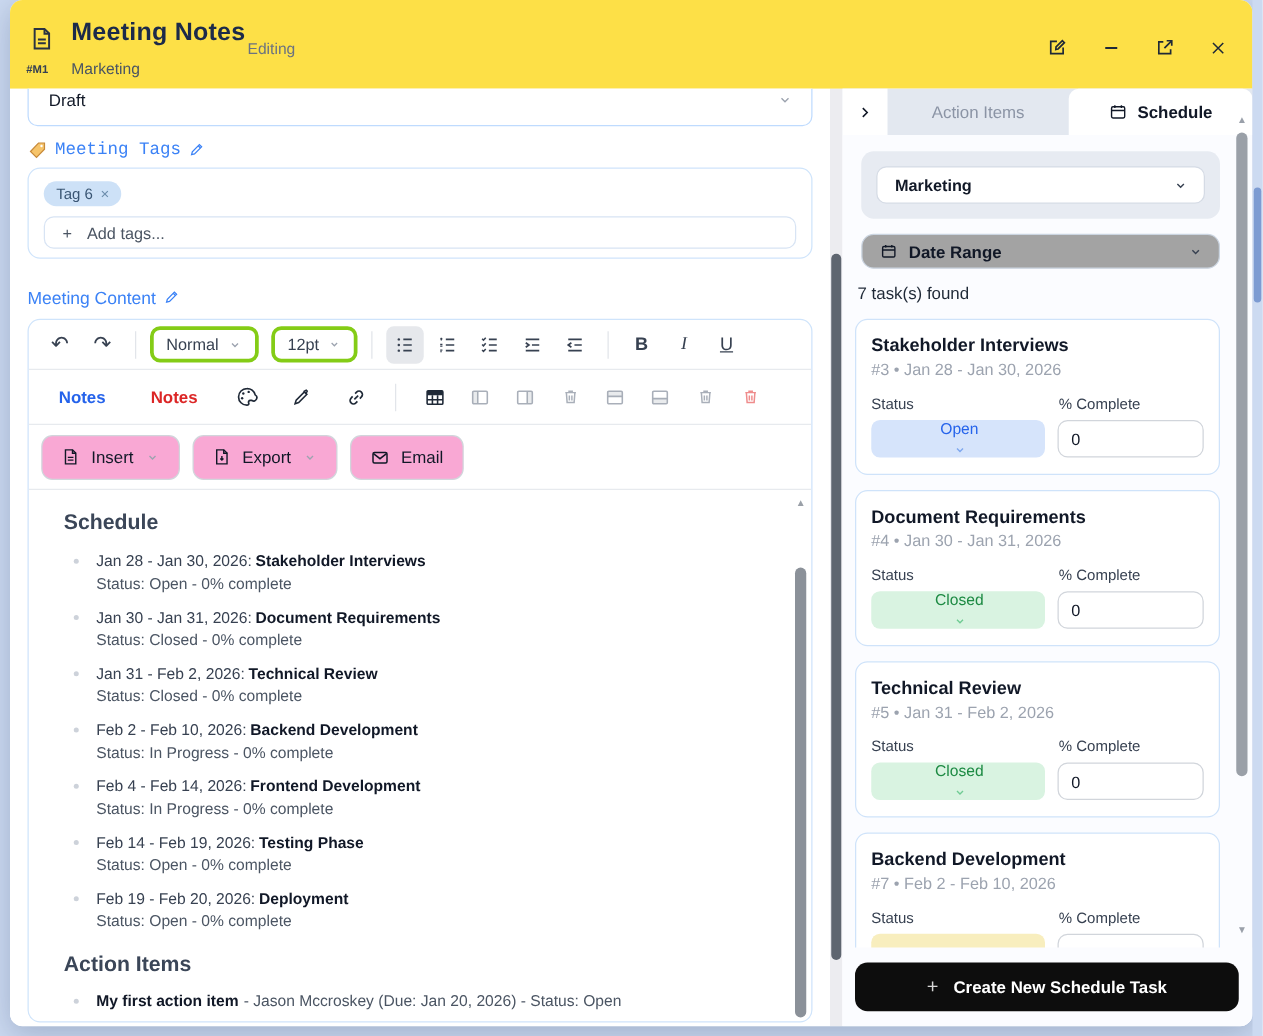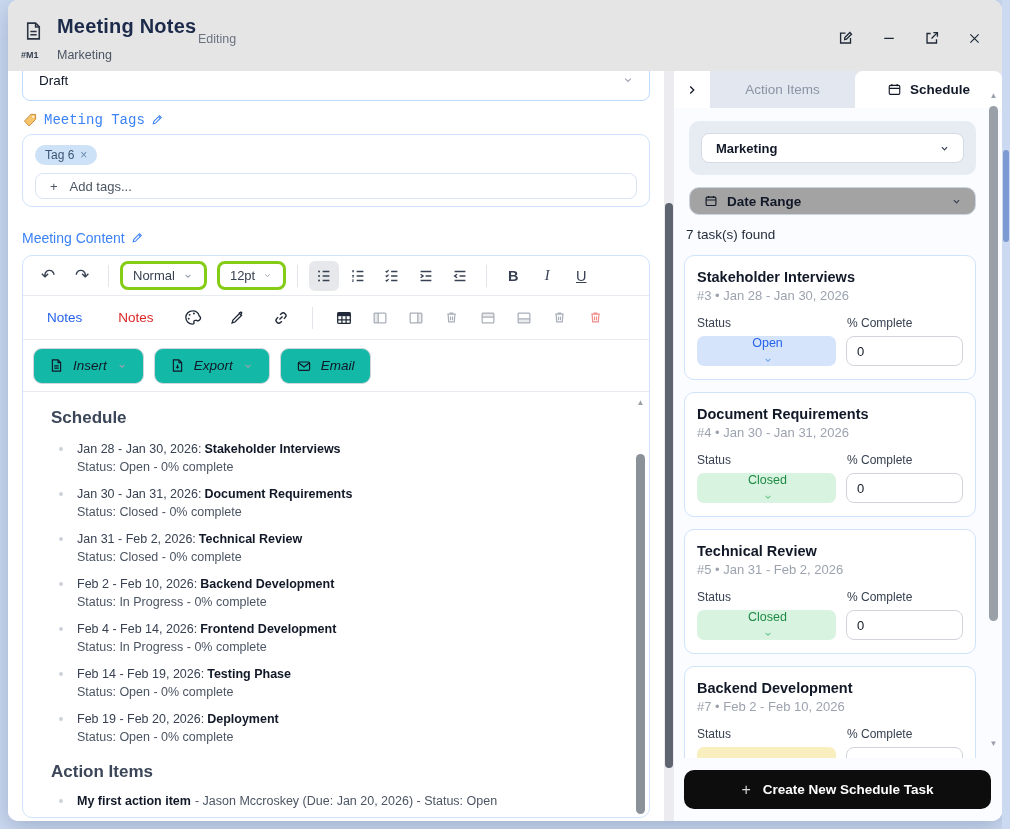--- a/index.html
+++ b/index.html
@@ -19,21 +19,21 @@
 
   
   .modal {
     position:absolute; left:8px; top:0; width:994px; height:821px;
     background:#ffffff; border-radius:10px; overflow:hidden;
     box-shadow:0 6px 24px rgba(30,50,90,.25);
     display:flex; flex-direction:column;
   }
 
   
-  .hdr { position:relative; height:71px; background:#e5e5e5; flex:0 0 71px;text-align:center; }
+  .hdr { position:relative; height:71px; background:#fde047; flex:0 0 71px;text-align:center; }
   .hdr-doc-icon { position:absolute; left:15px; top:20px; color:#2a3342; }
   .hdr-title { position:absolute; left:49px; top:15px; font-size:20px; font-weight:700; color:#1c2a4a; letter-spacing:.2px; }
   .hdr-editing { position:absolute; left:190px; top:32px; font-size:12.5px; color:#6b7280; }
   .hdr-docnum { position:absolute; left:13px; top:50px; font-size:9px; font-weight:700; color:#374151; }
   .hdr-project { position:absolute; left:49px; top:48px; font-size:12.5px; color:#4b5563; }
   .hdr-actions { position:absolute; right:20px; top:29px; display:flex; gap:26px; align-items:center; }
   .hdr-btn { background:none; border:none; cursor:pointer; color:#1f2937; padding:0; }
 
   
   .body-row { flex:1; display:flex; min-height:0; }
@@ -74,27 +74,27 @@
   .tb3 { height:52px; padding:0 10px; gap:10px; }
   .tb-divider { width:1px; height:22px; background:#e2e5ea; margin:0 7px; }
   .ibtn { background:none; border:none; width:30px; height:30px; display:flex; align-items:center; justify-content:center; cursor:pointer; color:#374151; border-radius:6px; font-size:16px; }
   .ibtn.active { background:#e6e8ec; }
   .undo-redo { font-size:17px; color:#374151; }
   .sel-btn { display:flex; align-items:center; gap:7px; border:3px solid #84cc16; border-radius:8px; background:#fff; height:29px; padding:0 10px; font-size:13px; color:#374151; cursor:pointer; }
   .fmt-letter { font-size:14.5px; color:#374151; background:none; border:none; width:30px; height:30px; cursor:pointer; }
   .fmt-b { font-weight:700; }
   .fmt-i { font-style:italic; font-family:"Liberation Serif", serif; }
   .fmt-u { text-decoration:underline; }
-  .txt-btn { background:none; border:none; font-size:13.5px; font-weight:400; cursor:pointer; padding:0 8px; }
+  .txt-btn { background:none; border:none; font-size:13.5px; font-weight:700; cursor:pointer; padding:0 8px; }
   .txt-blue { color:#2563eb; }
   .txt-red { color:#dc2626; }
   .gray-ic { color:#a9afb9; }
   .dark-ic { color:#1f2937; }
   .red-ic { color:#ef8c8c; }
-  .big-btn { display:flex; align-items:center; gap:9px; border:1px solid #d1d5db; border-radius:9px; background:#14b8a6; height:36px; padding:0 15px; font-size:13.5px; color:#111827; cursor:pointer;font-style:italic; }
+  .big-btn { display:flex; align-items:center; gap:9px; border:1px solid #d1d5db; border-radius:9px; background:#f9a8d4; height:36px; padding:0 15px; font-size:13.5px; color:#111827; cursor:pointer; }
 
   
   .doc-area { position:relative; flex:1; padding:16px 42px 0 28px; overflow:hidden; }
   .doc-h { font-size:17px; font-weight:700; color:#3b4658; margin-bottom:12px; }
   .doc-list { list-style:none; }
   .doc-item { position:relative; padding-left:26px; margin-bottom:9px; font-size:12.5px; line-height:18px; color:#374151; }
   .doc-item::before { content:""; position:absolute; left:8px; top:7px; width:4px; height:4px; border-radius:50%; background:#cdd2da; }
   .doc-task { font-weight:700; color:#111827; margin-left:3px; }
   .doc-status { color:#4b5563; }
   .doc-h2 { font-size:17px; font-weight:700; color:#3b4658; margin:16px 0 10px; }

